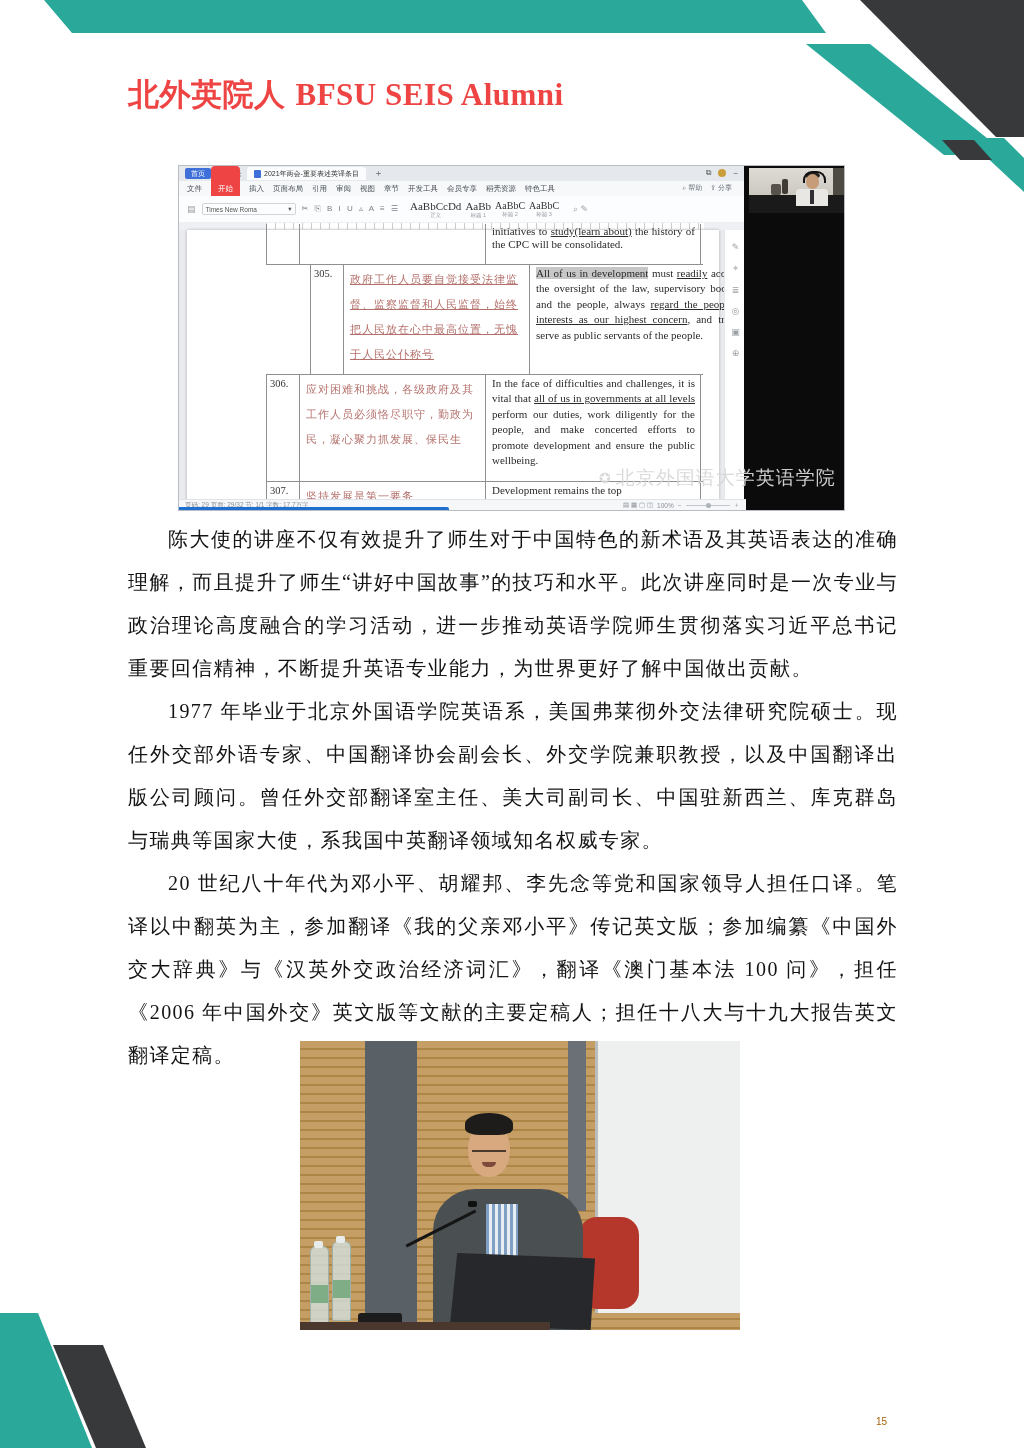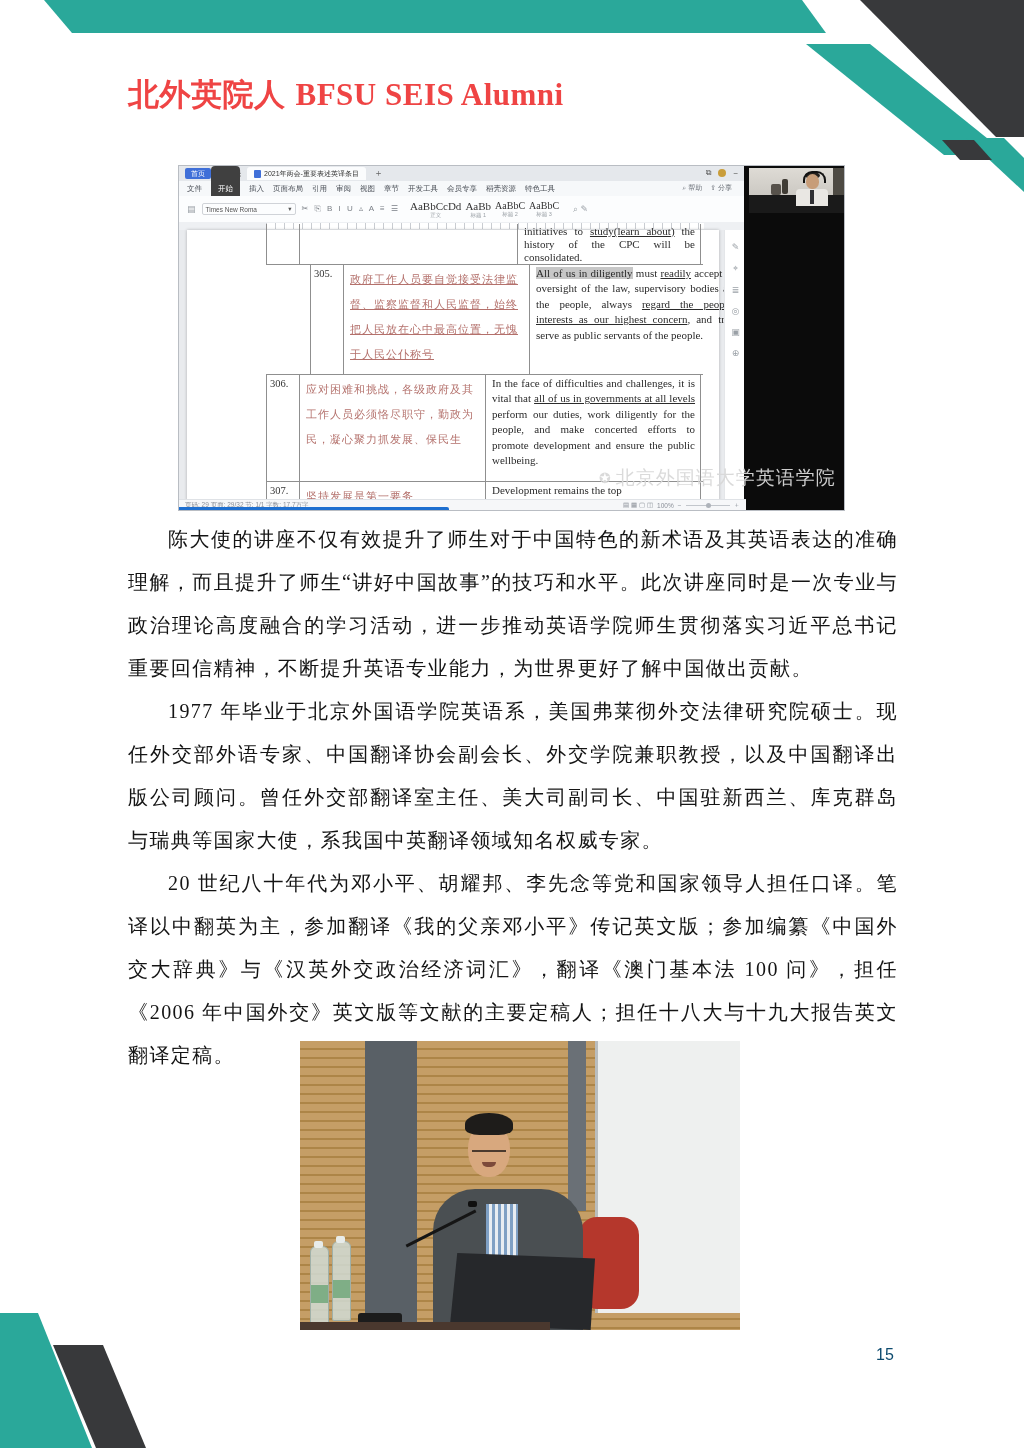--- a/index.html
+++ b/index.html
@@ -22,21 +22,21 @@
   .docer-ico{margin-left:5px;width:9px;height:9px;border-radius:2px;background:#e2422e;}
   .ttab-docer{margin-left:2px;font-size:7px;color:#555;}
   .ttab-doc{margin-left:6px;height:13px;background:#fbfcfd;border-radius:3px 3px 0 0;display:flex;
             align-items:center;padding:0 7px;font-size:7px;color:#333;max-width:120px;white-space:nowrap;}
   .doc-ico{width:7px;height:8px;background:#3f6fd8;margin-right:3px;border-radius:1px;}
   .ttab-plus{margin-left:8px;font-size:9px;color:#666;}
   .win-ctl{position:absolute;right:78px;top:2px;font-size:8px;color:#555;display:flex;gap:7px;align-items:center;}
   .avatar-dot{width:8px;height:8px;border-radius:50%;background:#c99d3a;}
   #menubar{position:absolute;left:0;top:15px;right:100px;height:15px;background:#f6f8fa;display:flex;
            align-items:center;gap:9px;padding-left:8px;font-size:7.5px;color:#4a4f57;}
-  #menubar .active{background:#404040;color:#fff;border-radius:4px;padding:18px 7px;}
+  #menubar .active{background:#ef4444;color:#fff;border-radius:4px;padding:18px 7px;}
   #menubar-right{position:absolute;right:112px;top:17px;font-size:7px;color:#70757d;display:flex;gap:8px;}
   #toolbar{position:absolute;left:0;top:30px;right:100px;height:26px;background:#fcfdfe;
            border-bottom:1px solid #e3e6ea;display:flex;align-items:center;padding-left:8px;gap:6px;}
   .fontbox{width:86px;height:10px;border:1px solid #d0d3d8;border-radius:2px;font-size:6.5px;color:#555;
            display:flex;align-items:center;padding:0 3px;justify-content:space-between;}
   .fmt{font-size:8px;color:#7a7f86;letter-spacing:2px;}
   .chip{display:flex;flex-direction:column;align-items:center;margin-left:4px;}
   .chip .s{font-family:"Liberation Serif",serif;color:#333;}
   .chip .l{font-size:5.5px;color:#9aa0a6;}
   #ruler{position:absolute;left:0;top:56px;right:100px;height:8px;background:#eef0f3;}
@@ -47,21 +47,21 @@
            box-shadow:0 0 3px rgba(0,0,0,.25);}
   #wtable{position:absolute;left:79px;top:-6px;width:437px;}
   .trow{display:grid;grid-template-columns:33px 186px 216px;border-top:1px solid #8f8f8f;box-sizing:border-box;}
   .trow:first-child{border-top:none;}
   .tcell{border-left:1px solid #8f8f8f;box-sizing:border-box;overflow:hidden;
          font-family:"Liberation Serif","DejaVu Serif",serif;}
   .tcell:last-child{border-right:1px solid #8f8f8f;}
   .tnum{font-size:10.5px;color:#333;padding:3px 0 0 3px;}
   .tcn{font-size:11px;color:#b4716c;line-height:25px;padding:2px 5px 0 6px;letter-spacing:1px;}
   .ten{font-size:11px;color:#2b2b2b;line-height:15.4px;padding:1px 5px 0 6px;text-align:justify;}
-  .trow:first-child .ten{line-height:13.2px;margin-left:32px;}
+  .trow:first-child .ten{line-height:13.2px;}
   .u{text-decoration:underline;}
   .hl{background:#c7c7c7;}
   #iconcol{position:absolute;left:545px;top:64px;width:22px;height:271px;background:#fff;
            border-left:1px solid #e4e6e9;display:flex;flex-direction:column;align-items:center;
            gap:11px;padding-top:12px;box-sizing:border-box;font-size:9px;color:#9aa0a6;}
   #vstrip{position:absolute;right:0;top:0;width:100px;height:346px;background:#0b0b0b;}
   #vwin{position:absolute;left:5px;top:2px;width:95px;height:45px;background:#1a1a1a;overflow:hidden;}
   .vwall{position:absolute;left:0;top:0;right:0;height:27px;background:linear-gradient(#dedbd5,#ccc9c3);}
   .vdoor{position:absolute;right:0;top:0;width:11px;height:27px;background:#4d4a43;}
   .vhead{position:absolute;left:57px;top:6px;width:13px;height:15px;border-radius:50% 50% 45% 45%;background:#c79d79;}
@@ -107,21 +107,21 @@
   .ph-micbase{position:absolute;left:58px;top:272px;width:44px;height:13px;border-radius:3px;background:#1c1c1c;}
   .ph-red{position:absolute;left:279px;top:176px;width:60px;height:92px;border-radius:18px;background:#b5372c;}
   .ph-laptop{position:absolute;left:150px;top:212px;width:145px;height:77px;background:#26282b;
              clip-path:polygon(5% 0,100% 7%,97% 100%,0 93%);}
   .ph-bottle{position:absolute;width:17px;height:78px;border-radius:6px 6px 2px 2px;
              background:rgba(208,219,213,.85);border:1px solid #9fb0a8;}
   .ph-bottle .cap{position:absolute;left:3px;top:-6px;width:9px;height:7px;background:#e8ecea;border-radius:2px;}
   .ph-bottle .label{position:absolute;left:0;top:38px;width:100%;height:18px;background:#7fae86;}
   .ph-tablefront{position:absolute;left:0;top:281px;width:250px;height:8px;background:#4a382e;}
 
-  #pagenum{position:absolute;left:876px;top:1346px;font-size:16px;color:#0c4a6e;
+  #pagenum{position:absolute;left:876px;top:1416px;font-size:10px;color:#a16207;
            font-family:"Liberation Sans",sans-serif;}
 </style>
 </head>
 <body>
 
 <div id="page">
 
   <div class="shape" style="background:#2aa89a;clip-path:polygon(44px 0,802px 0,826px 33px,72px 33px);"></div>
   <div class="shape" style="background:#38393b;clip-path:polygon(860px 0,1024px 0,1024px 137px,996px 137px);"></div>
   <div class="shape" style="background:#2aa89a;clip-path:polygon(806px 44px,870px 44px,1008px 155px,944px 155px);"></div>
@@ -209,21 +209,21 @@
       <div id="docpage">
         <div id="wtable">
             <div class="trow" style="height: 40px;">
               <div class="tcell tnum"></div>
               <div class="tcell tcn"></div>
               <div class="tcell ten"><span>initiatives to </span><span class="u">study(learn about)</span><span> the history of the CPC will be consolidated.</span></div>
             </div>
             <div class="trow" style="height: 110px; padding-left: 44px;">
               <div class="tcell tnum">305.</div>
               <div class="tcell tcn"><span class="u">政府工作人员要自觉接受法律监督、监察监督和人民监督，始终把人民放在心中最高位置，无愧于人民公仆称号</span></div>
-              <div class="tcell ten"><span class="hl">All of us in diligently</span><span> must </span><span class="u">readily</span><span> accept the oversight of the law, supervisory bodies and the people, always </span><span class="u">regard the people's interests as our highest concern</span><span>, and truly serve as public servants of the people.</span></div>
+              <div class="tcell ten"><span class="hl">All of us in development</span><span> must </span><span class="u">readily</span><span> accept the oversight of the law, supervisory bodies and the people, always </span><span class="u">regard the people's interests as our highest concern</span><span>, and truly serve as public servants of the people.</span></div>
             </div>
             <div class="trow" style="height: 107px;">
               <div class="tcell tnum">306.</div>
               <div class="tcell tcn"><span>应对困难和挑战，各级政府及其工作人员必须恪尽职守，勤政为民，凝心聚力抓发展、保民生</span></div>
               <div class="tcell ten"><span>In the face of difficulties and challenges, it is vital that </span><span class="u">all of us in governments at all levels</span><span> perform our duties, work diligently for the people, and make concerted efforts to promote development and ensure the public wellbeing.</span></div>
             </div>
             <div class="trow" style="height: 60px;">
               <div class="tcell tnum">307.</div>
               <div class="tcell tcn"><span>坚持发展是第一要务</span></div>
               <div class="tcell ten"><span>Development remains the top</span></div>

